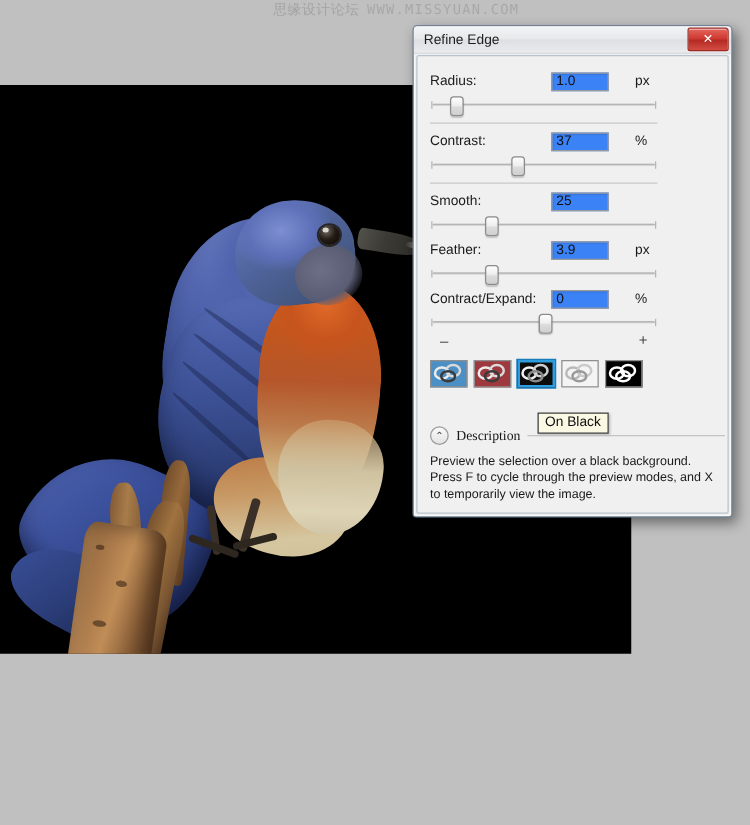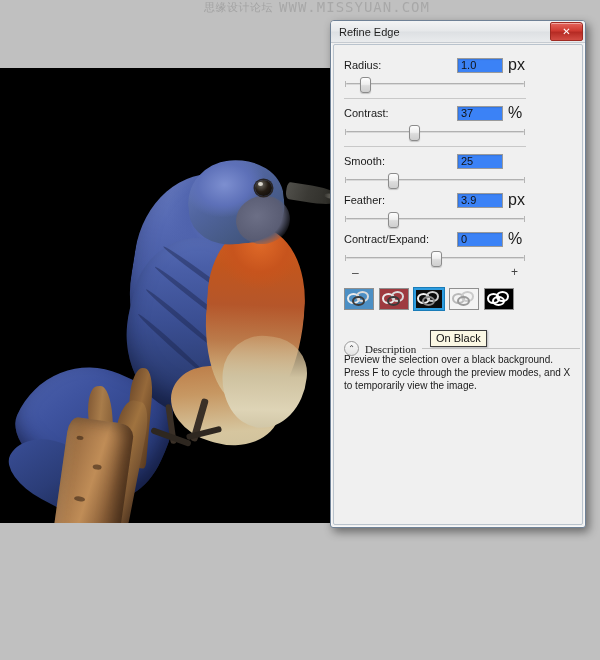--- a/index.html
+++ b/index.html
@@ -152,25 +152,25 @@
   .branch-speck{position:absolute;background:rgba(48,30,16,.55);border-radius:50%;}
 
   
   #watermark{
     position:absolute;left:17px;top:0;width:600px;height:14px;
     font-size:10px;color:#9a9a9a;
     display:flex;justify-content:center;align-items:center;gap:6px;
     letter-spacing:.5px;user-select:none;
   }
   #watermark .cn{font-family:"DejaVu Sans", sans-serif;color:#a3a3a3;font-size:11px;}
-  #watermark .en{font-family:"DejaVu Sans Mono", monospace;color:#a8a8a8;font-size:14px;letter-spacing:1px;}
+  #watermark .en{font-family:"DejaVu Sans Mono", monospace;color:#a8a8a8;font-size:11px;letter-spacing:1px;}
 
   
   #refine-dialog{
-    position:absolute;left:330px;top:20px;width:256px;height:508px;
+    position:absolute;left:330px;top:20px;width:256px;height:394px;
     background:#f0f0f0;
     border:1px solid #6f8196;
     border-radius:4px 4px 3px 3px;
     box-shadow:0 0 0 1px rgba(255,255,255,.5) inset,
                3px 4px 10px rgba(0,0,0,.45);
     box-sizing:border-box;
     font-size:11px;color:#1a1a1a;
   }
   #dlg-titlebar{
     height:21px;
@@ -205,21 +205,21 @@
   }
   .field-label{flex:0 0 auto;font-size:11px;color:#1a1a1a;}
   .field-spacer{flex:1 1 auto;}
   .field-input{
     width:46px;height:15px;line-height:15px;
     background:#3b82f6;border:1px solid #9a9a9a;
     font-size:11px;color:#111;text-align:left;padding:0 3px;
     box-sizing:border-box;font-family:"Liberation Sans", sans-serif;
     box-shadow:inset 1px 1px 1px rgba(0,0,0,.10);
   }
-  .field-unit{width:18px;margin-left:5px;font-size:16px;color:#1a1a1a;}
+  .field-unit{width:18px;margin-left:21px;font-size:11px;color:#1a1a1a;}
 
   .slider{position:relative;height:16px;margin-top:1px;width:182px;}
   .slider-track{
     position:absolute;left:2px;right:2px;top:7px;height:2px;
     background:linear-gradient(180deg,#9c9c9c 0%,#c9c9c9 55%,#ededed 100%);
     border-radius:1px;
   }
   .slider-track::before,.slider-track::after{
     content:"";position:absolute;top:-2px;width:1px;height:6px;background:#b5b5b5;
   }
@@ -310,21 +310,21 @@
     width:13px;height:13px;border-radius:50%;
     background:linear-gradient(180deg,#fafafa,#e3e3e3);
     border:1px solid #9a9a9a;
     display:flex;align-items:center;justify-content:center;
     font-size:8px;color:#333;cursor:pointer;
   }
   .desc-title{font-size:11px;color:#171717;font-family:Liberation Serif, serif;}
   .desc-rule{flex:1 1 auto;height:1px;background:#c3c3c3;}
 
   .desc-body{
-    position:absolute;left:10px;top:308px;width:234px;
+    position:absolute;left:10px;top:318px;width:234px;
     font-size:10px;line-height:13px;color:#1a1a1a;
   }
 </style>
 </head>
 <body>
 
 <div id="canvas-area">
 
   <div id="watermark">
     <span class="cn">思缘设计论坛</span>

